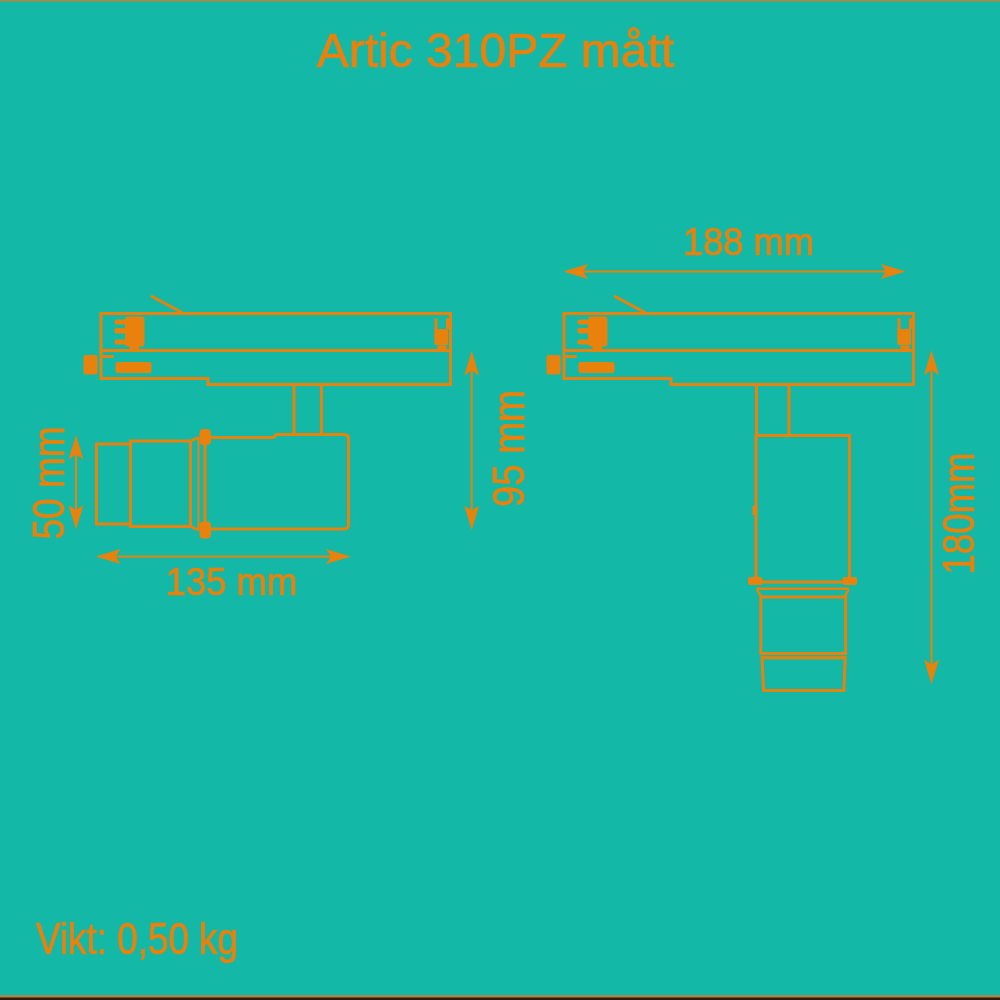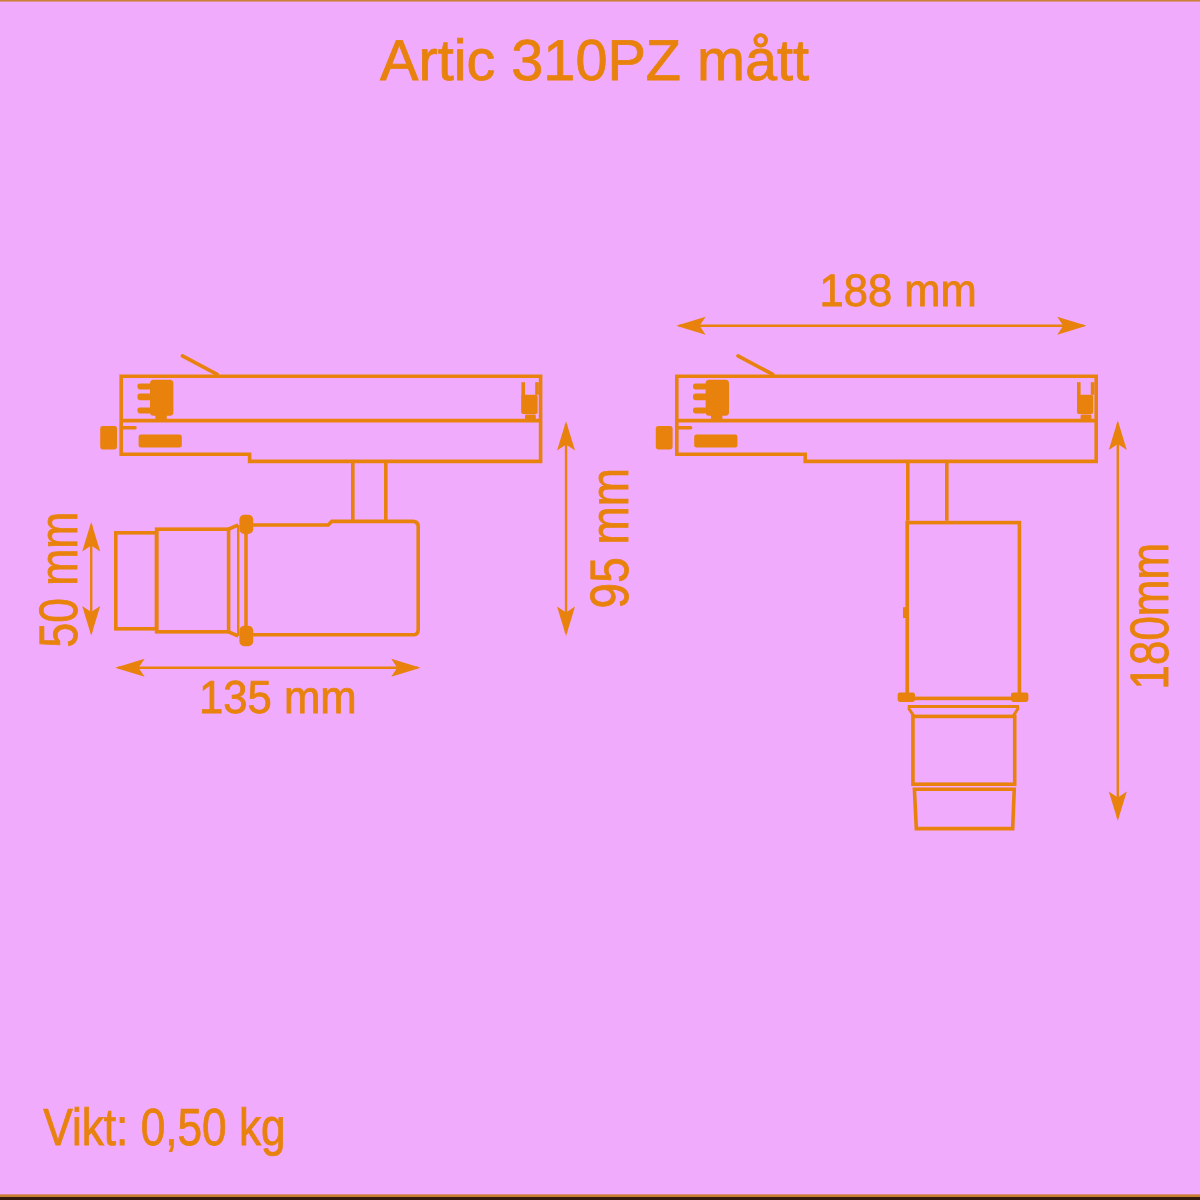--- a/index.html
+++ b/index.html
@@ -1,16 +1,16 @@
 <!DOCTYPE html>
 <html><head>
 <meta charset="utf-8">
 <style>
   html,body{margin:0;padding:0;background:#000;}
-  .page{position:relative;width:1000px;height:1000px;background:#f0abfc;overflow:hidden;}
+  .page{position:relative;width:1000px;height:1000px;background:#14b8a6;overflow:hidden;}
   svg{position:absolute;left:0;top:0;}
   text{font-family:"Liberation Sans",sans-serif;fill:#e8820d;stroke:#e8820d;stroke-width:0.7;}
 </style>
 </head>
 <body>
 <div class="page">
 <svg width="1000" height="1000" viewBox="0 0 1000 1000">
   <defs>
 
     <path id="ah" d="M0,0 L24.5,-7.5 L19.5,0 L24.5,7.5 Z" fill="#e8820d" stroke="none"></path>

